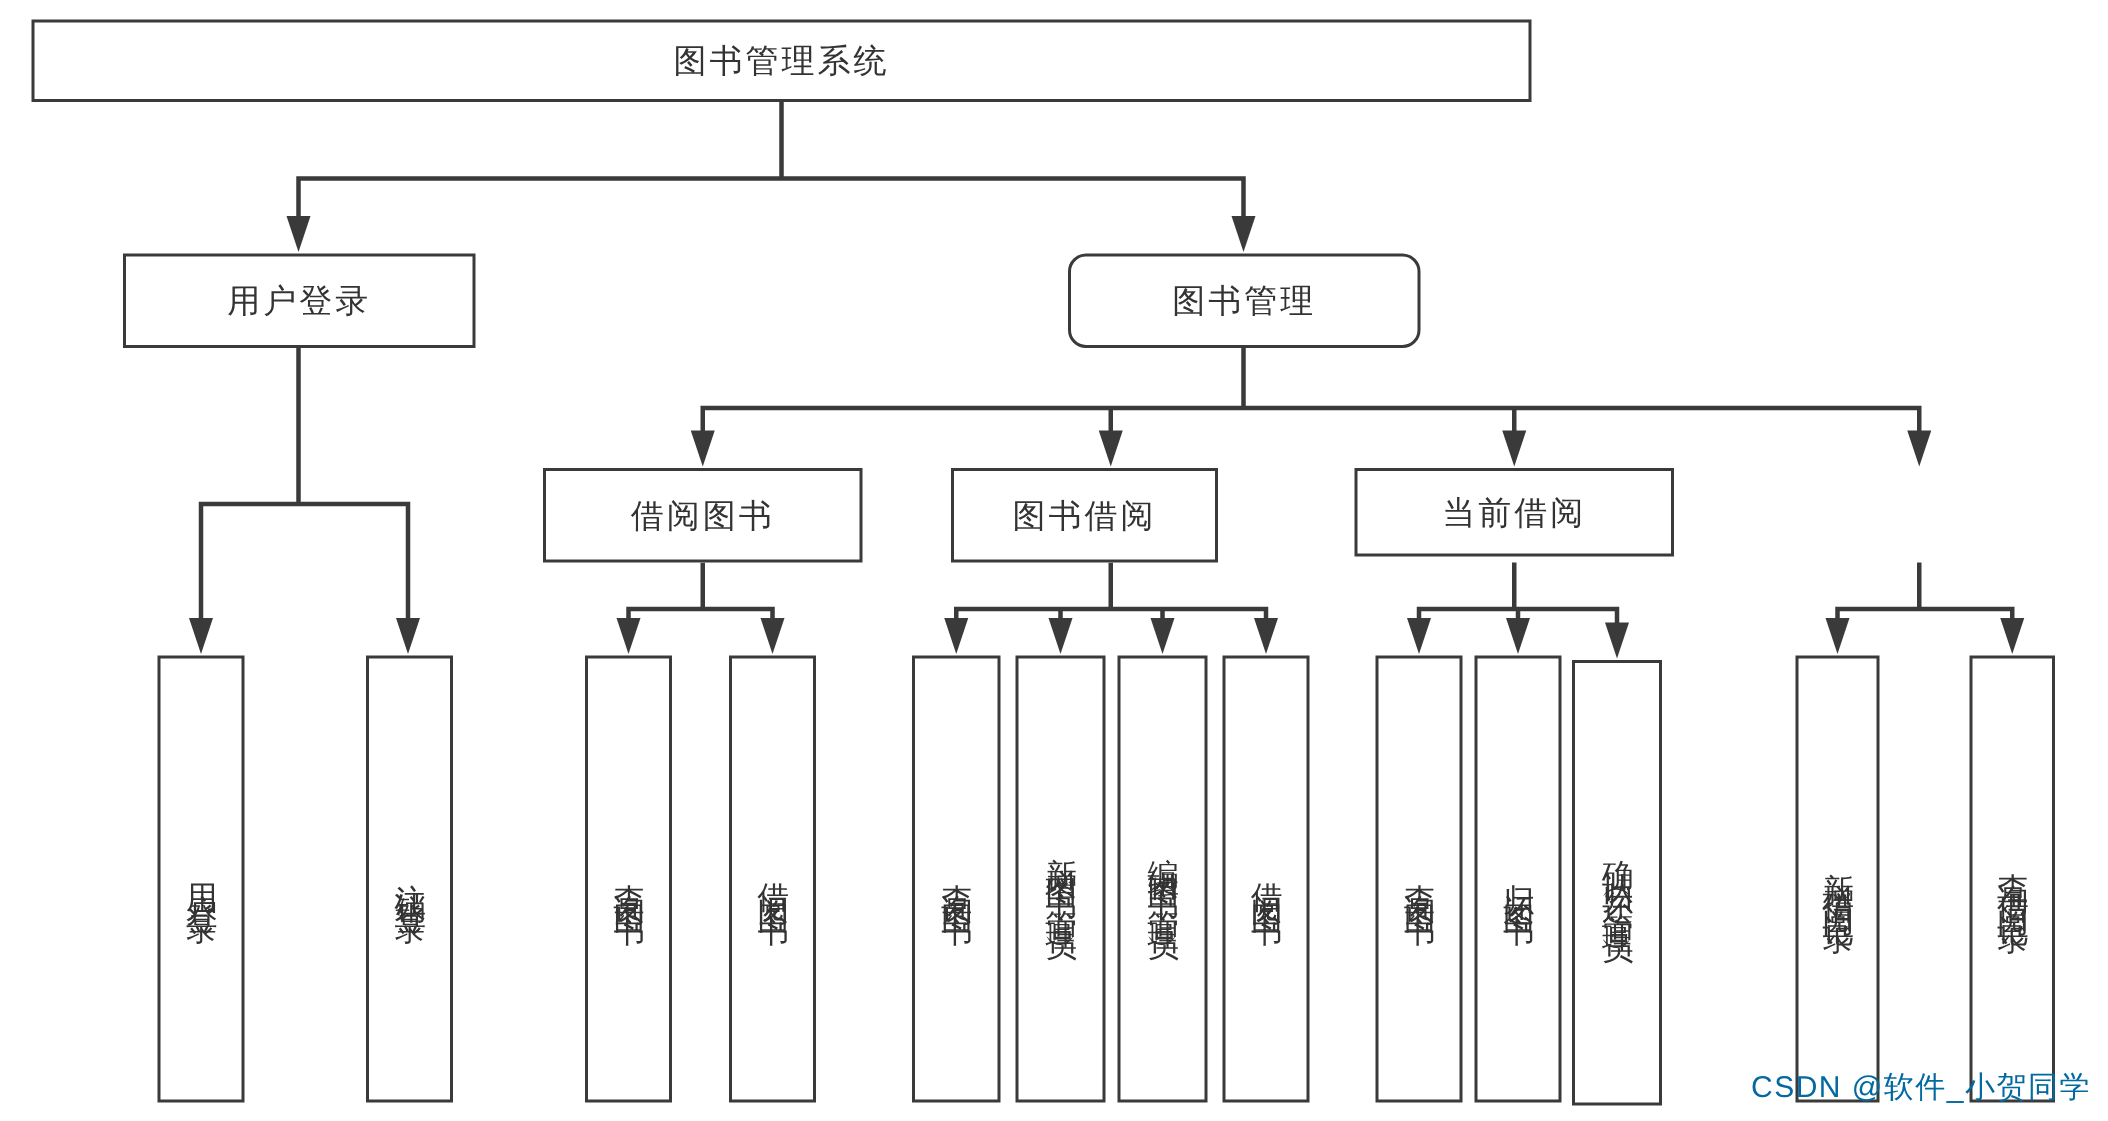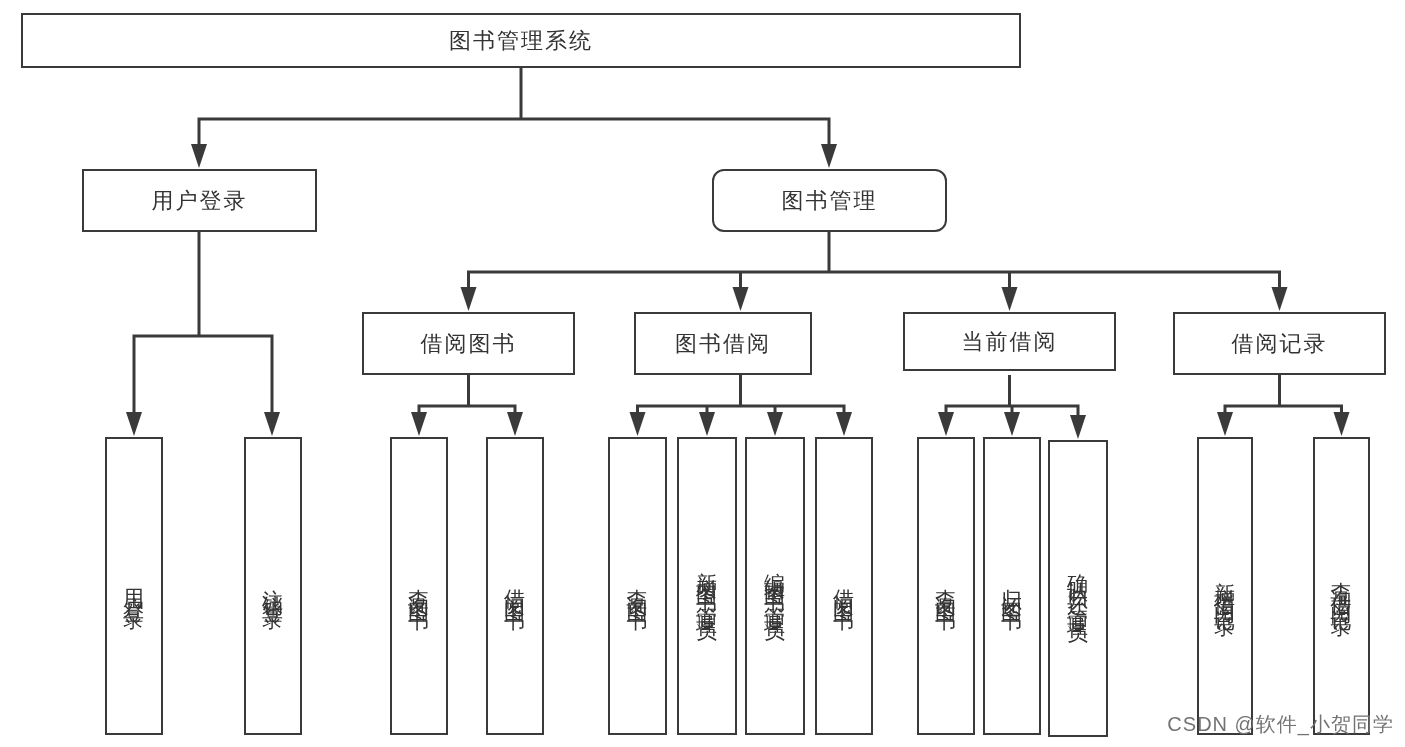--- a/index.html
+++ b/index.html
@@ -36,21 +36,21 @@
     letter-spacing: 7px;
     line-height: 1;
     white-space: normal;
   }
   .watermark {
     position: absolute;
     left: 1160px;
     top: 711px;
     width: 234px;
     font-size: 20px;
-    color: #737373;
+    color: #0369a1;
     letter-spacing: 1px;
     text-align: right;
     white-space: nowrap;
   }
 </style>
 </head>
 <body>
 
 <div class="stage">
 
@@ -107,23 +107,20 @@
 
   <div class="node" style="left:362px; top:312px; width:213px; height:63px;">
     <span class="lbl">借阅图书</span>
   </div>
   <div class="node" style="left:634px; top:312px; width:178px; height:63px;">
     <span class="lbl">图书借阅</span>
   </div>
   <div class="node" style="left:903px; top:312px; width:213px; height:59px;">
     <span class="lbl">当前借阅</span>
   </div>
-  <div class="node" style="left:1173px; top:312px; width:213px; height:63px;">
-    <span class="lbl">借阅记录</span>
-  </div>
 
   <div class="node leaf" style="left:105px; top:437px; width:58px; height:298px;">
     <span class="lbl">用户登录</span>
   </div>
   <div class="node leaf" style="left:244px; top:437px; width:58px; height:298px;">
     <span class="lbl">注销登录</span>
   </div>
 
   <div class="node leaf" style="left:390px; top:437px; width:58px; height:298px;">
     <span class="lbl">查询图书</span>

